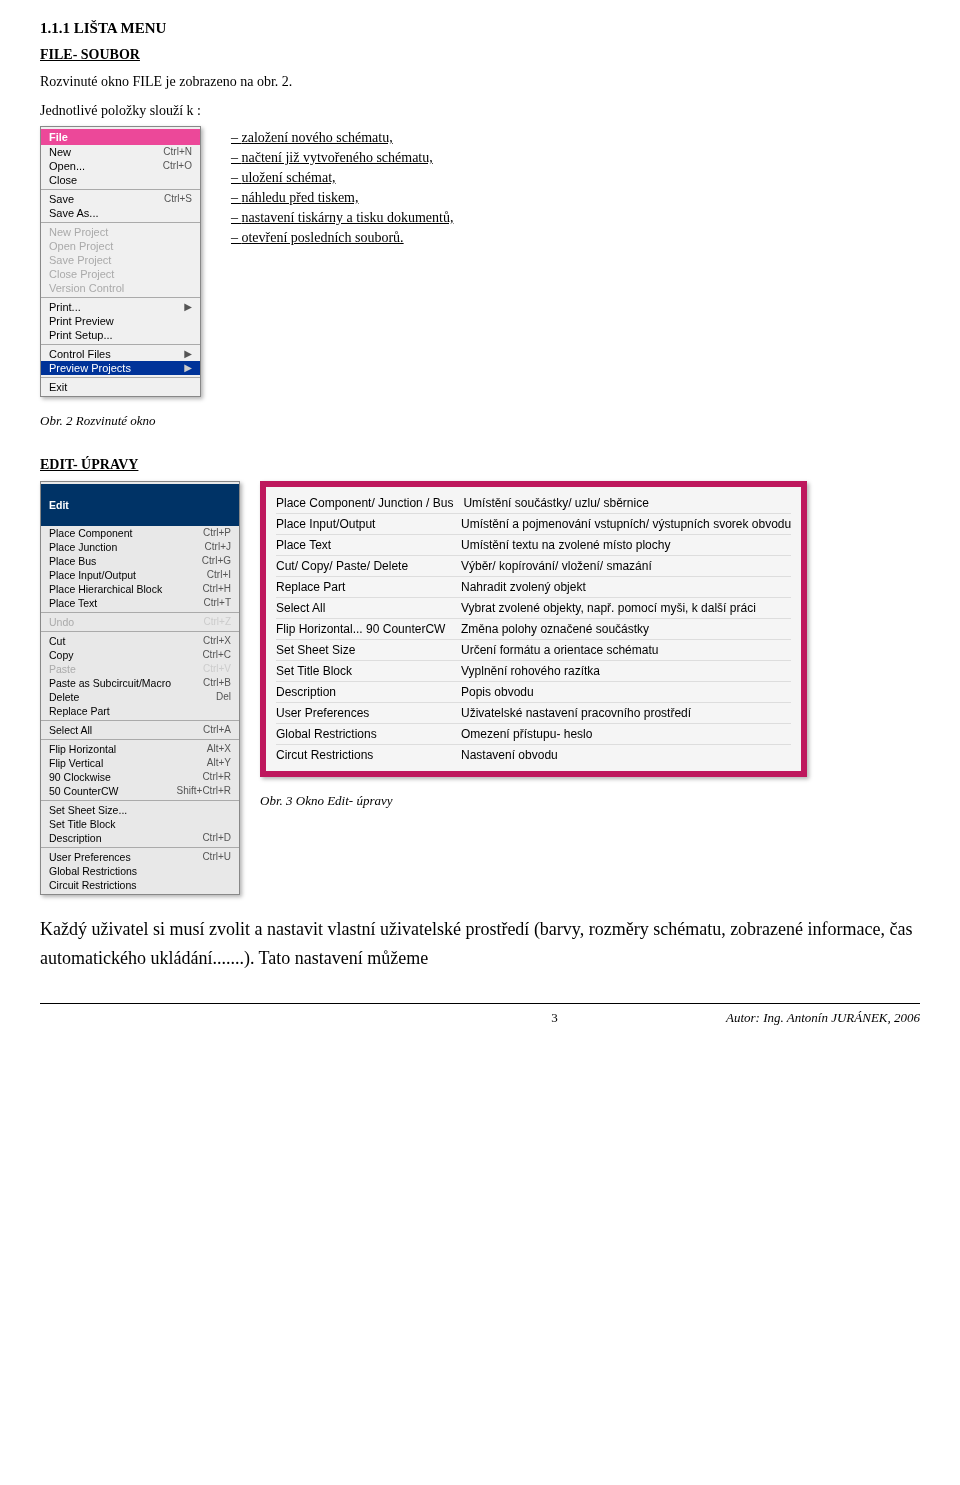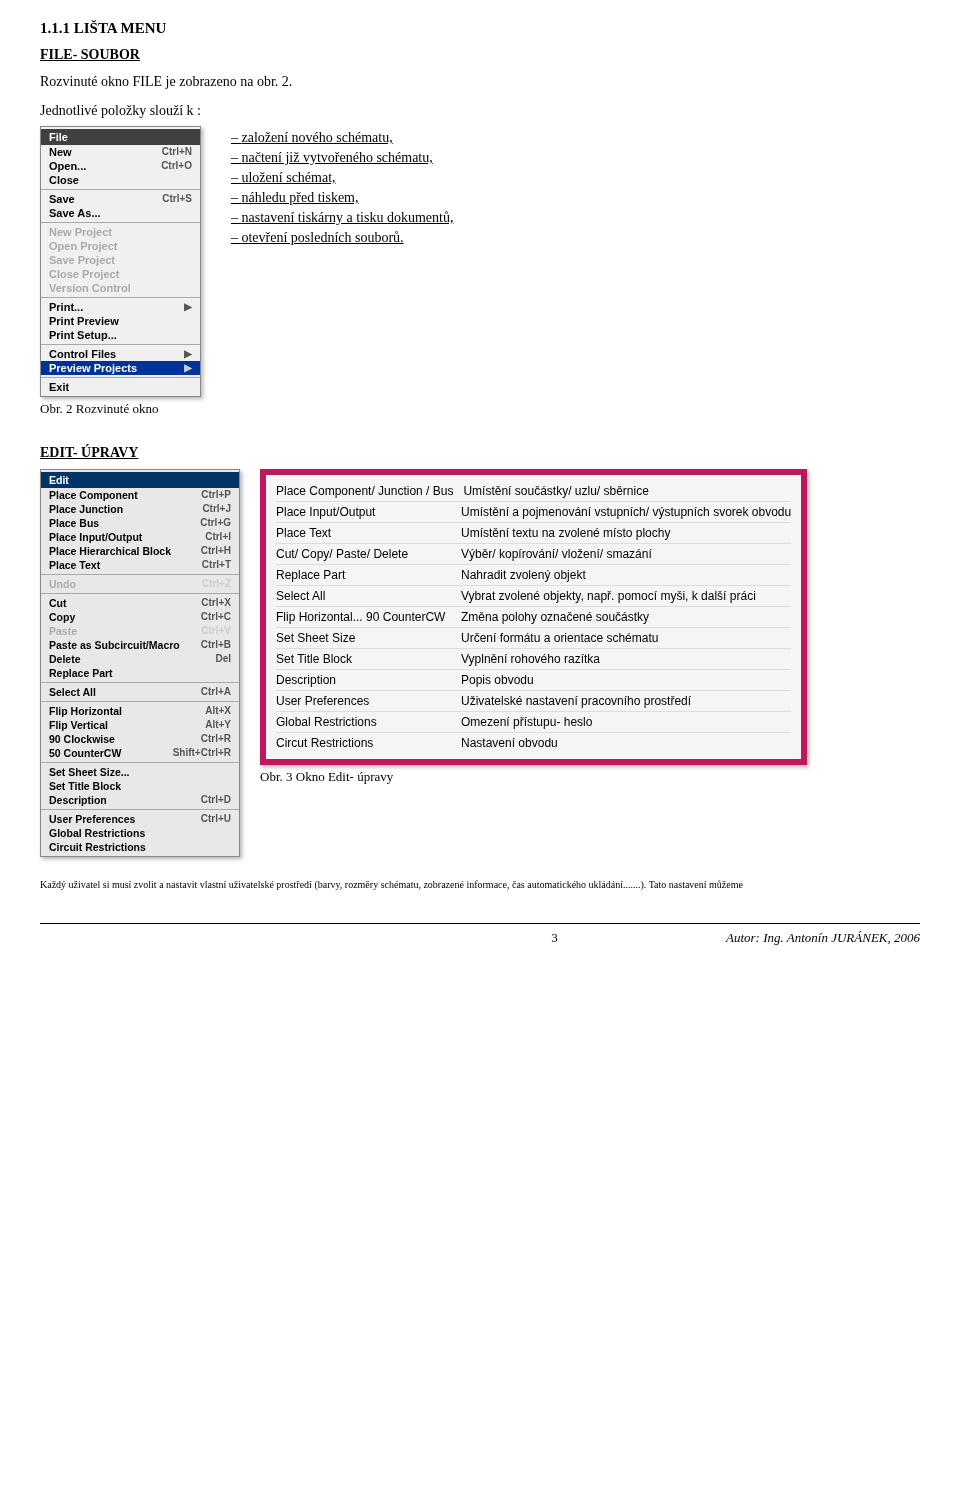--- a/index.html
+++ b/index.html
@@ -33,65 +33,64 @@
     .menu-box {
       border: 1px solid #888;
       background: #f0f0f0;
       font-family: Arial, sans-serif;
       font-size: 11px;
       min-width: 155px;
       padding: 2px 0;
       box-shadow: 2px 2px 4px rgba(0,0,0,0.3);
     }
     .menu-box .menu-title {
-      background: #404040;
+      background: #ec4899;
       color: white;
       padding: 2px 8px;
       font-weight: bold;
       font-size: 11px;
     }
     .menu-item {
       display: flex;
       justify-content: space-between;
       padding: 1px 8px;
       cursor: default;
       white-space: nowrap;
-      font-weight: bold;
     }
     .menu-item.disabled { color: #aaa; }
     .menu-item .shortcut { color: #555; margin-left: 20px; font-size: 10px; }
     .menu-item.disabled .shortcut { color: #ccc; }
     .menu-separator { border-top: 1px solid #aaa; margin: 2px 0; }
 
     
     .bullet-list { list-style: none; padding: 0; margin: 0; }
     .bullet-list li { padding: 2px 0; }
     .bullet-list li::before { content: "– "; }
 
     
-    .fig-caption { font-size: 13px; margin-top: 4px; margin-bottom: 10px; }
+    .fig-caption { font-style: italic; font-size: 13px; margin-top: 16px; margin-bottom: 10px; }
 
     
     .edit-section { margin-bottom: 18px; }
     .edit-content { display: flex; gap: 20px; align-items: flex-start; margin-top: 8px; }
 
     
     .edit-menu-box {
       border: 1px solid #888;
       background: #e8e8e8;
       font-family: Arial, sans-serif;
       font-size: 10.5px;
       min-width: 200px;
       padding: 2px 0;
       box-shadow: 2px 2px 4px rgba(0,0,0,0.3);
     }
     .edit-menu-box .menu-title {
       background: #003366;
       color: white;
-      padding: 2px 8px;
+      padding: 15px 8px;
       font-weight: bold;
     }
 
     
     .desc-table {
       border: 6px solid #be185d;
       background: #f5f5f5;
       padding: 6px 10px;
       font-size: 12.5px;
       font-family: Arial, sans-serif;
@@ -106,21 +105,21 @@
     }
     .desc-row:last-child { border-bottom: none; }
     .desc-label {
       min-width: 175px;
       font-weight: normal;
       font-size: 12px;
     }
     .desc-value { font-size: 12px; flex: 1; }
 
     
-    .bottom-text { margin-top: 20px; line-height: 1.6; font-size: 10px; }
+    .bottom-text { margin-top: 20px; line-height: 1.6; font-size: 18px; }
 
     
     .page-footer {
       display: flex;
       justify-content: space-between;
       align-items: center;
       border-top: 1px solid #000;
       margin-top: 30px;
       padding-top: 6px;
       font-size: 13px;

